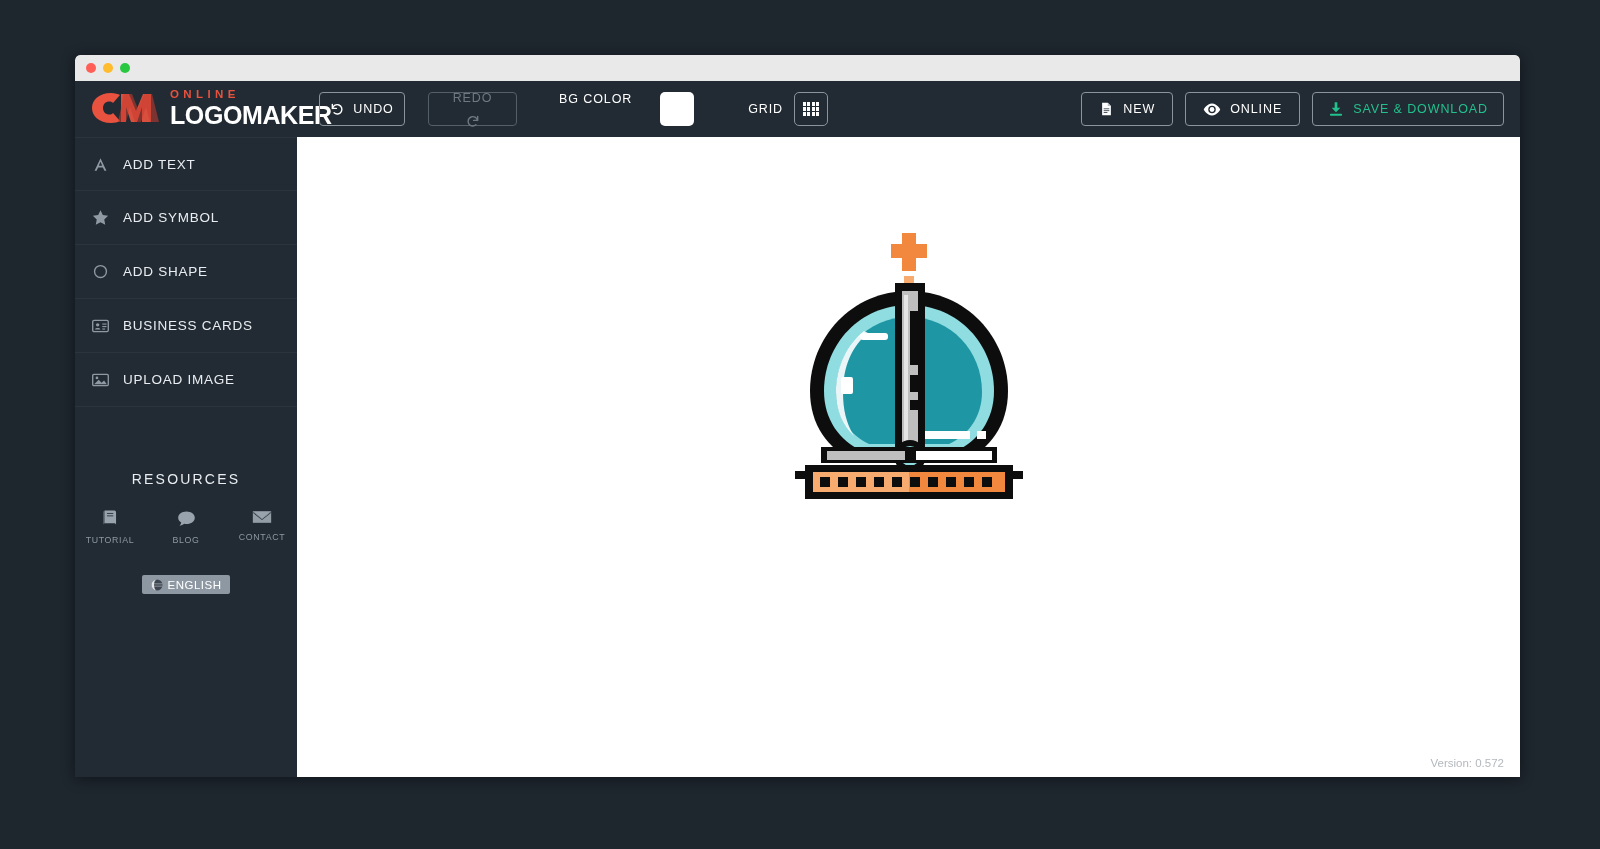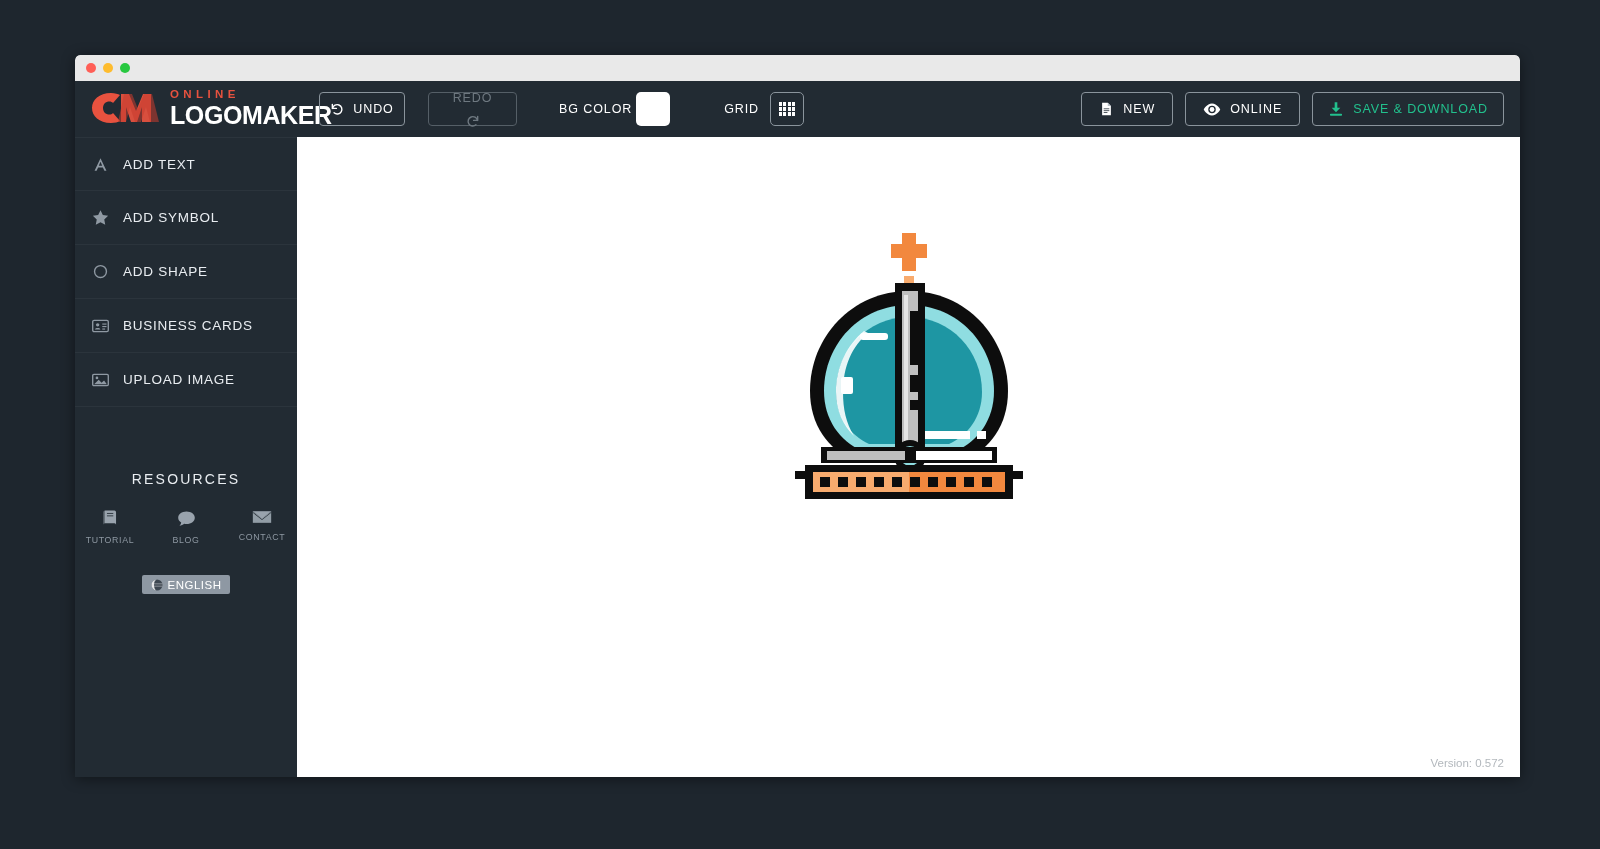--- a/index.html
+++ b/index.html
@@ -111,23 +111,22 @@
     flex-direction: column;
   }
   .tb-btn.save { color: #22c08d; border-color: #8a949c; padding: 0 15px; }
   .tb-btn .ic { display: inline-flex; align-items: center; }
 
   .btn-undo { margin-left: 20px; width: 86px; text-align: right; }
   .btn-redo { margin-left: 23px; width: 89px; }
 
   .bgcolor-wrap {
     display: flex;
-    align-items: center;
     margin-left: 42px;
-    gap: 4px;
+    gap: 28px;
   }
   .tb-label {
     color: #ffffff;
     font-size: 12.5px;
     letter-spacing: .9px;
     user-select: none;
   }
   .swatch {
     width: 34px; height: 34px;
     background: #ffffff;

